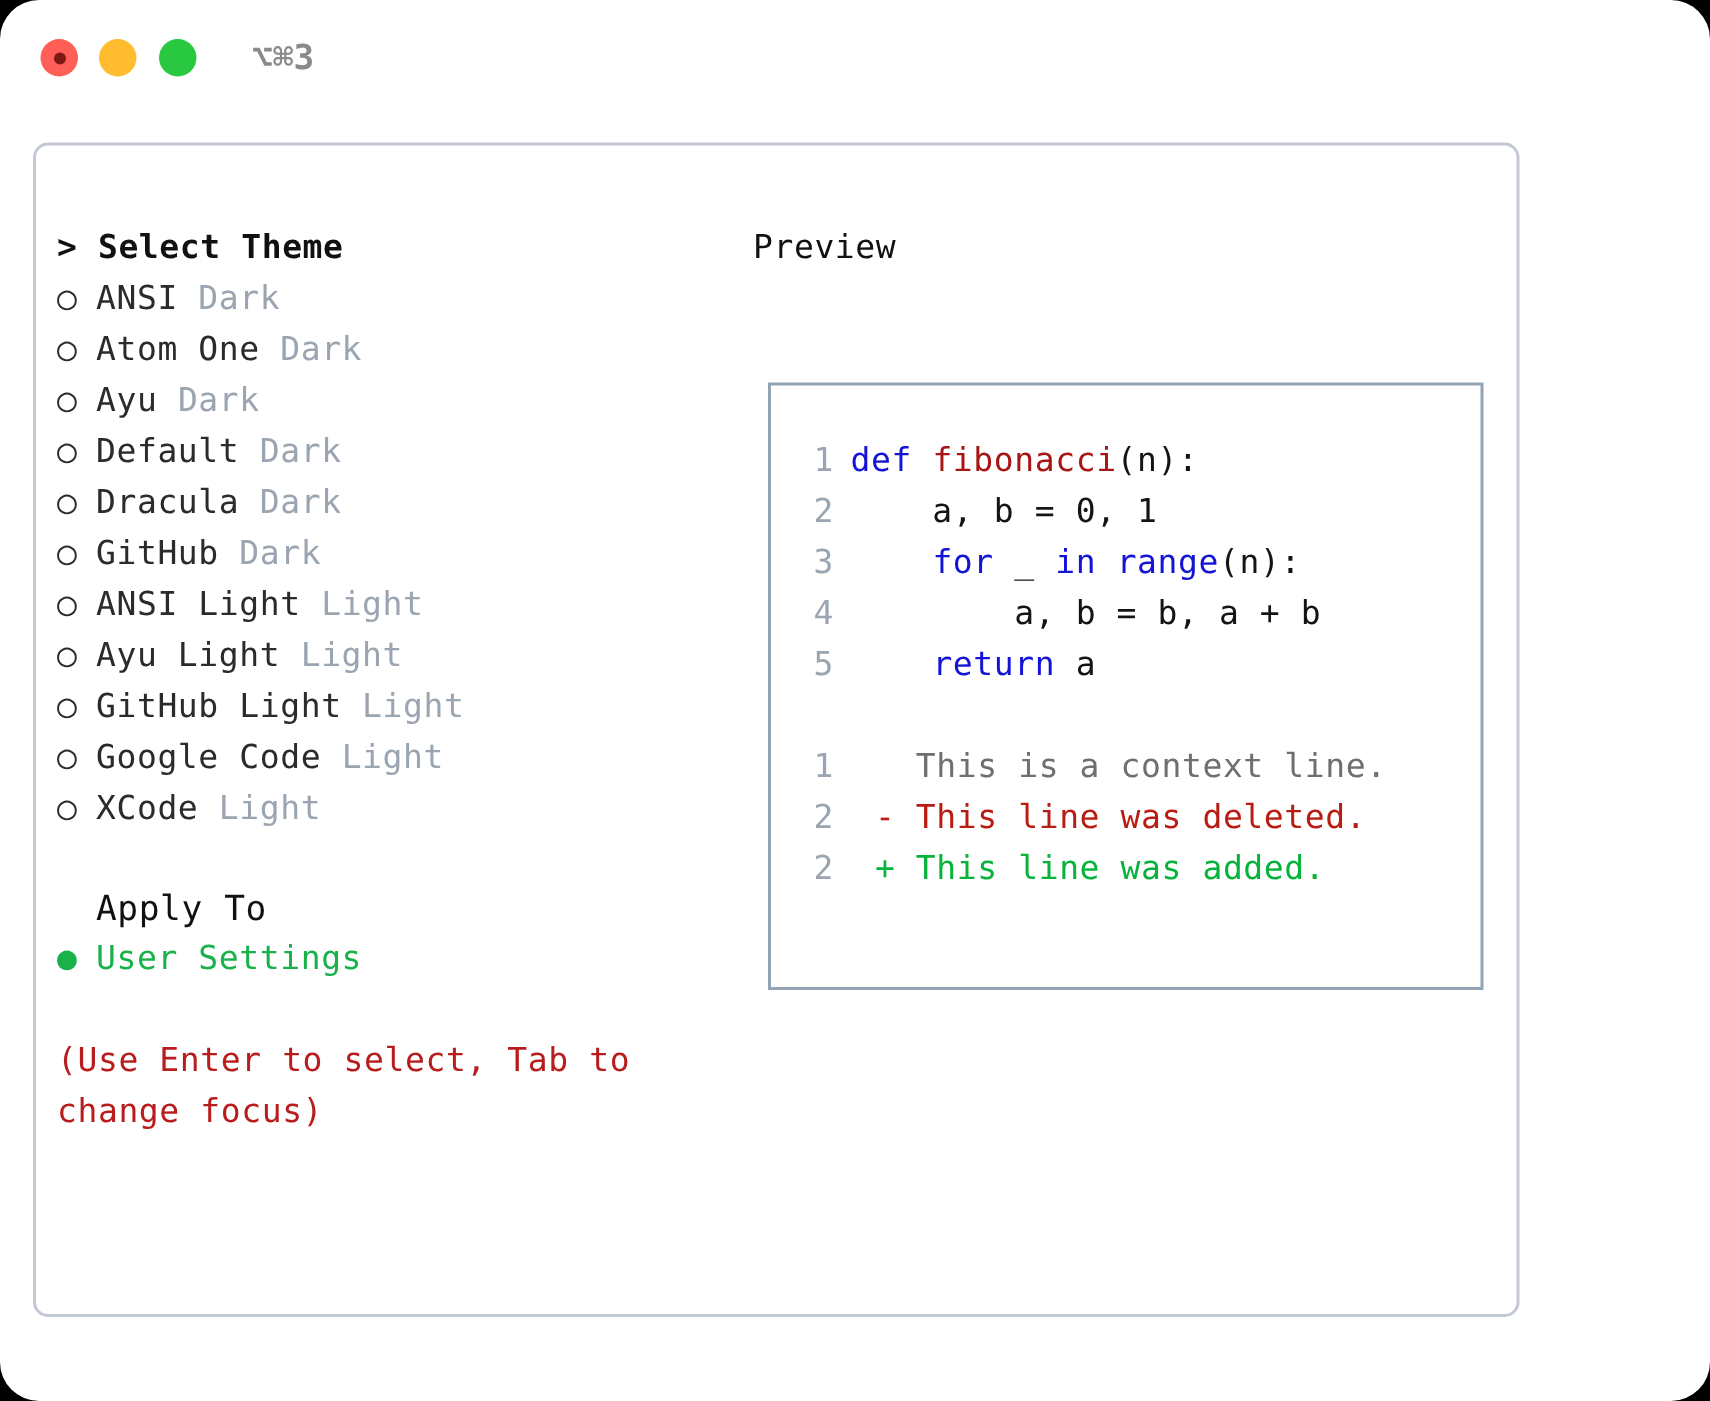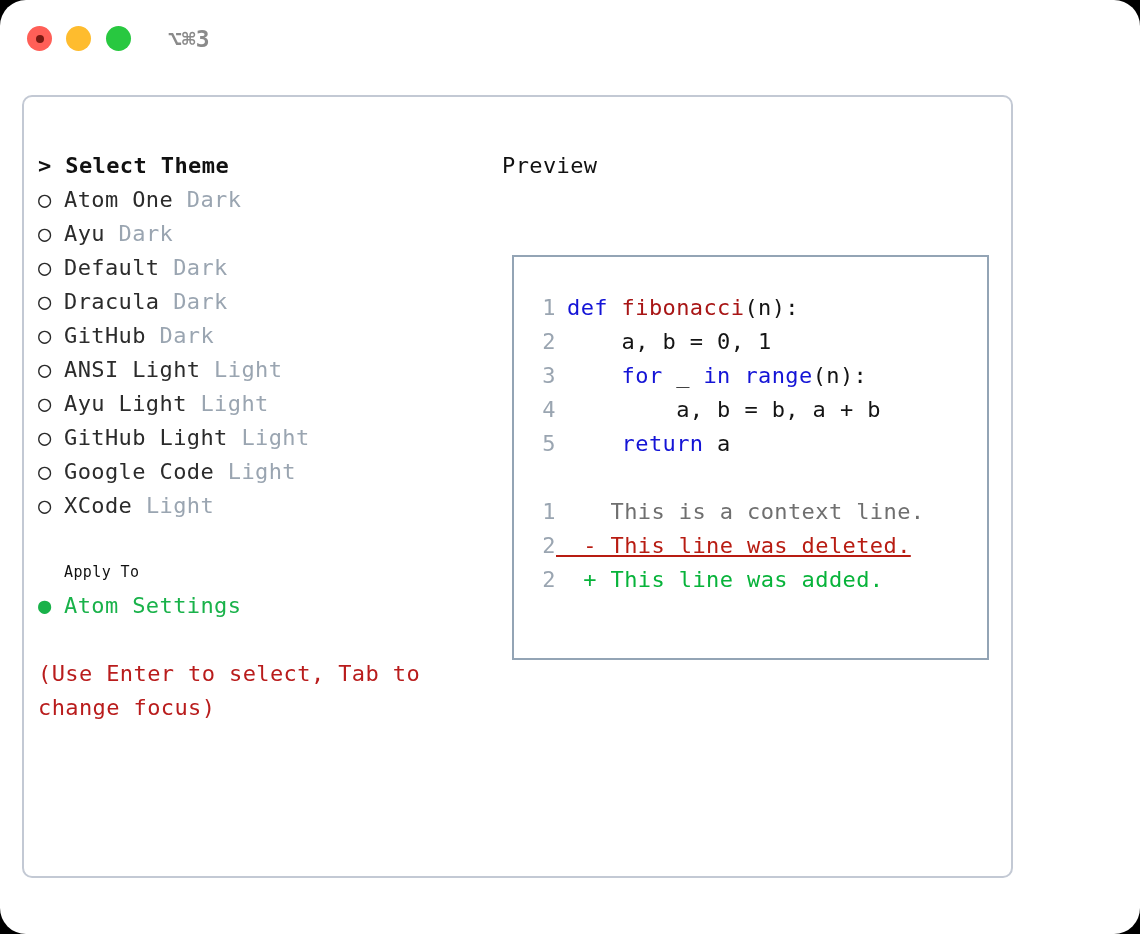--- a/index.html
+++ b/index.html
@@ -98,21 +98,21 @@
     white-space: pre;
     letter-spacing: 0.4px;
   }
   .row .bullet { display: inline-block; width: 26px; }
   .row .name   { color: #2b2b2b; }
   .row .tag    { color: #9aa5b1; }
   .row.selected .name,
   .row.selected .bullet { color: #19b24a; }
 
   .sub-hdr {
-    font-size: 15px;
+    font-size: 23px;
     line-height: 34px;
     color: #111111;
     white-space: pre;
     letter-spacing: 0.4px;
     padding-left: 26px;
   }
 
   .spacer-sm { height: 32px; }
   .spacer-md { height: 34px; }
 
@@ -165,21 +165,21 @@
     width: 26px;
     text-align: right;
     color: #9aa5b1;
   }
   .gap { display: inline-block; width: 11px; }
 
   .kw   { color: #1414d6; }
   .fn   { color: #a81515; }
   .plain{ color: #141414; }
   .ctx  { color: #6f6f6f; }
-  .del  { color: #b81c12; text-decoration: underline; }
+  .del  { color: #b81c12; }
   .add  { color: #07b33a; }
 
   .blank-line { height: 34px; }
 </style>
 </head>
 <body>
 
 <div id="window">
 
   <div id="titlebar">
@@ -187,37 +187,38 @@
     <div class="light yellow"></div>
     <div class="light green"></div>
     <div id="shortcut">⌥⌘3</div>
   </div>
 
   <div id="panel">
 
     <div id="left-col">
       <div class="hdr">&gt; Select Theme</div>
       <div id="theme-list">
+          <div class="row"><span class="bullet">○</span><span class="name">ANSI </span><span class="tag">Dark</span></div>
           <div class="row"><span class="bullet">○</span><span class="name">Atom One </span><span class="tag">Dark</span></div>
           <div class="row"><span class="bullet">○</span><span class="name">Ayu </span><span class="tag">Dark</span></div>
           <div class="row"><span class="bullet">○</span><span class="name">Default </span><span class="tag">Dark</span></div>
           <div class="row"><span class="bullet">○</span><span class="name">Dracula </span><span class="tag">Dark</span></div>
           <div class="row"><span class="bullet">○</span><span class="name">GitHub </span><span class="tag">Dark</span></div>
           <div class="row"><span class="bullet">○</span><span class="name">ANSI Light </span><span class="tag">Light</span></div>
           <div class="row"><span class="bullet">○</span><span class="name">Ayu Light </span><span class="tag">Light</span></div>
           <div class="row"><span class="bullet">○</span><span class="name">GitHub Light </span><span class="tag">Light</span></div>
           <div class="row"><span class="bullet">○</span><span class="name">Google Code </span><span class="tag">Light</span></div>
           <div class="row"><span class="bullet">○</span><span class="name">XCode </span><span class="tag">Light</span></div>
         </div>
 
       <div class="spacer-sm"></div>
 
       <div class="sub-hdr">Apply To</div>
       <div id="apply-list">
-          <div class="row selected"><span class="bullet">●</span><span class="name">Atom Settings</span></div>
+          <div class="row selected"><span class="bullet">●</span><span class="name">User Settings</span></div>
         </div>
 
       <div class="spacer-md"></div>
 
       <div id="hint">(Use Enter to select, Tab to change focus)</div>
     </div>
 
     <div id="right-col">
       <div id="preview-label">Preview</div>
       <div id="preview-box">

